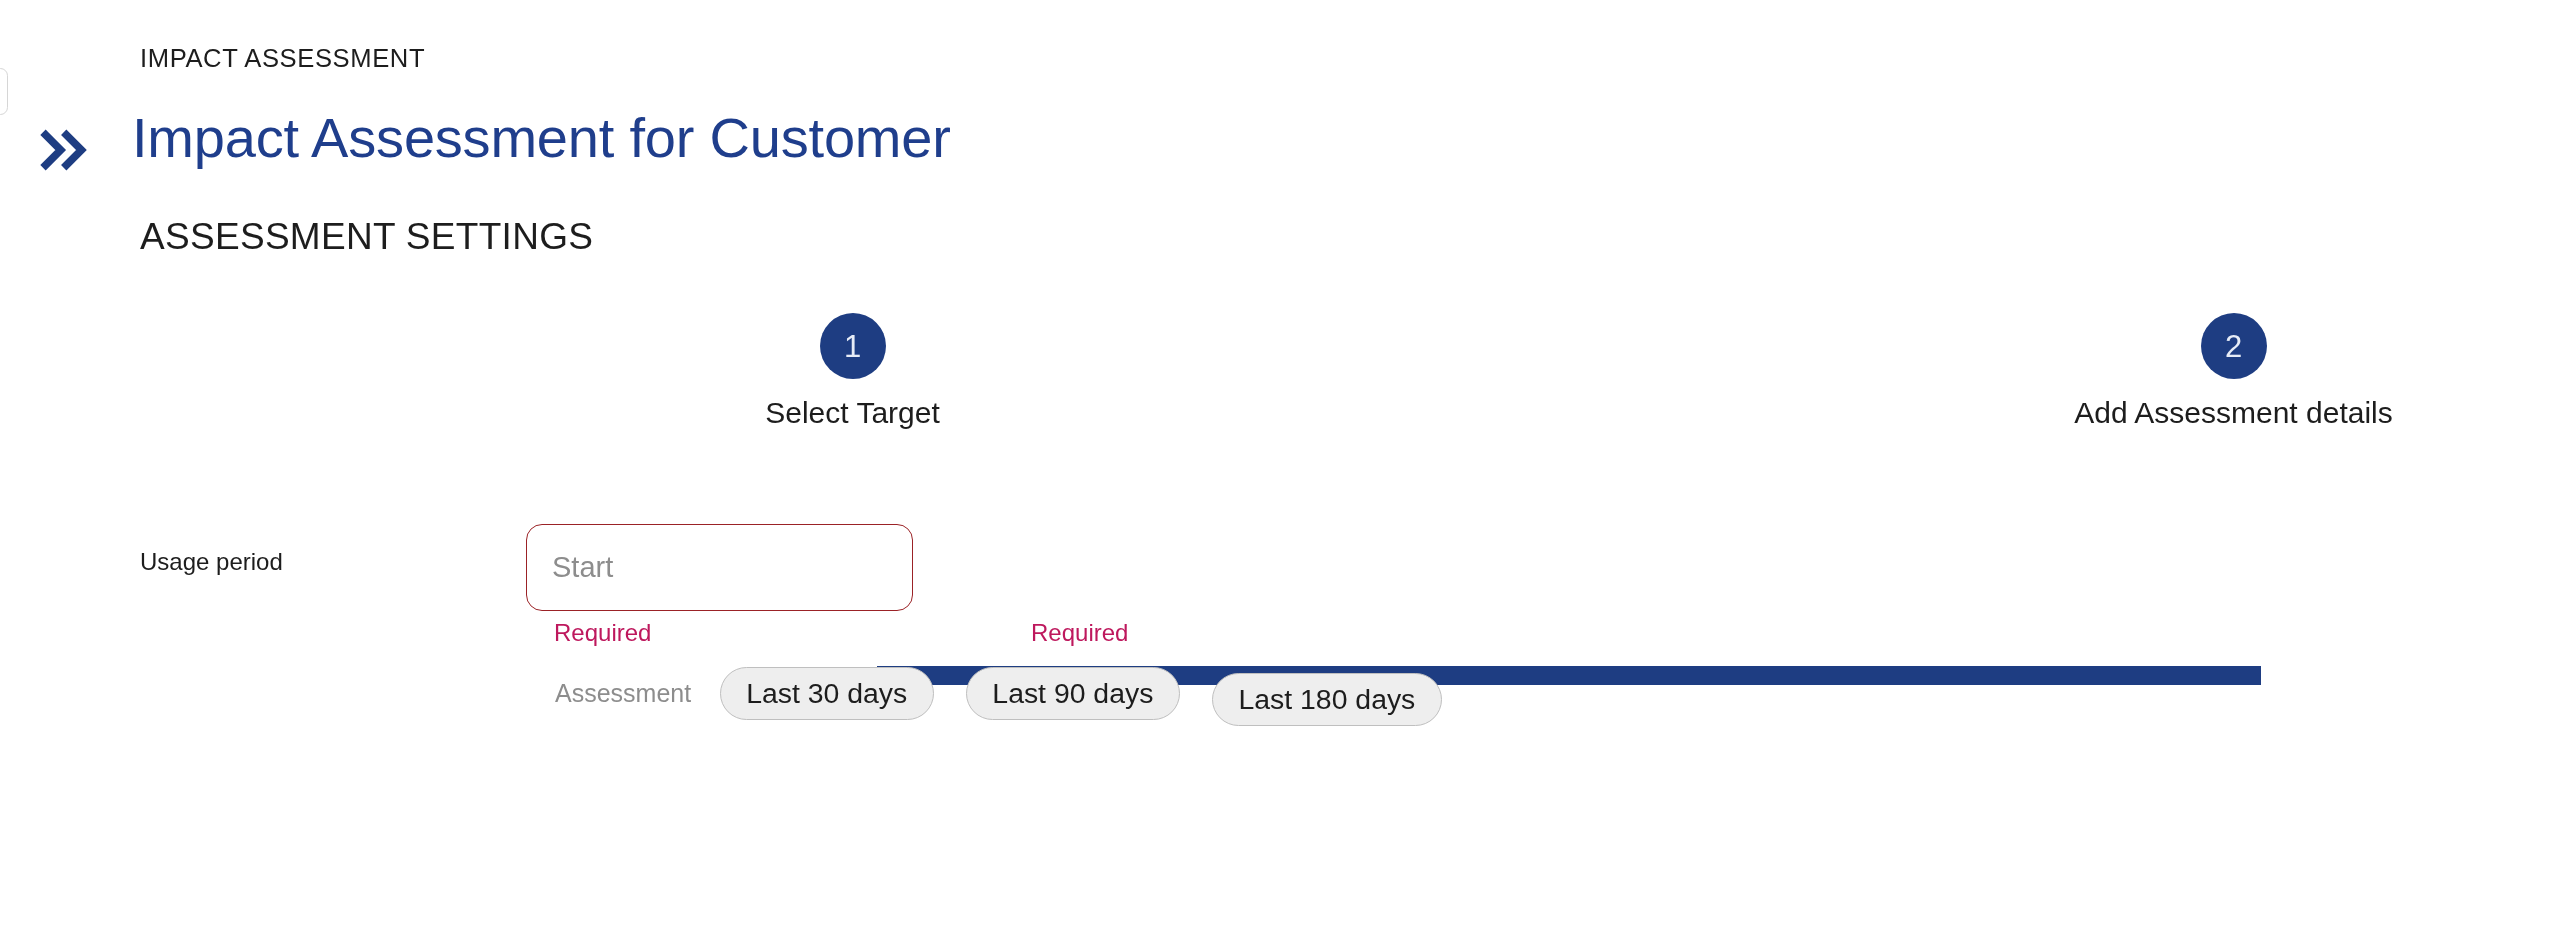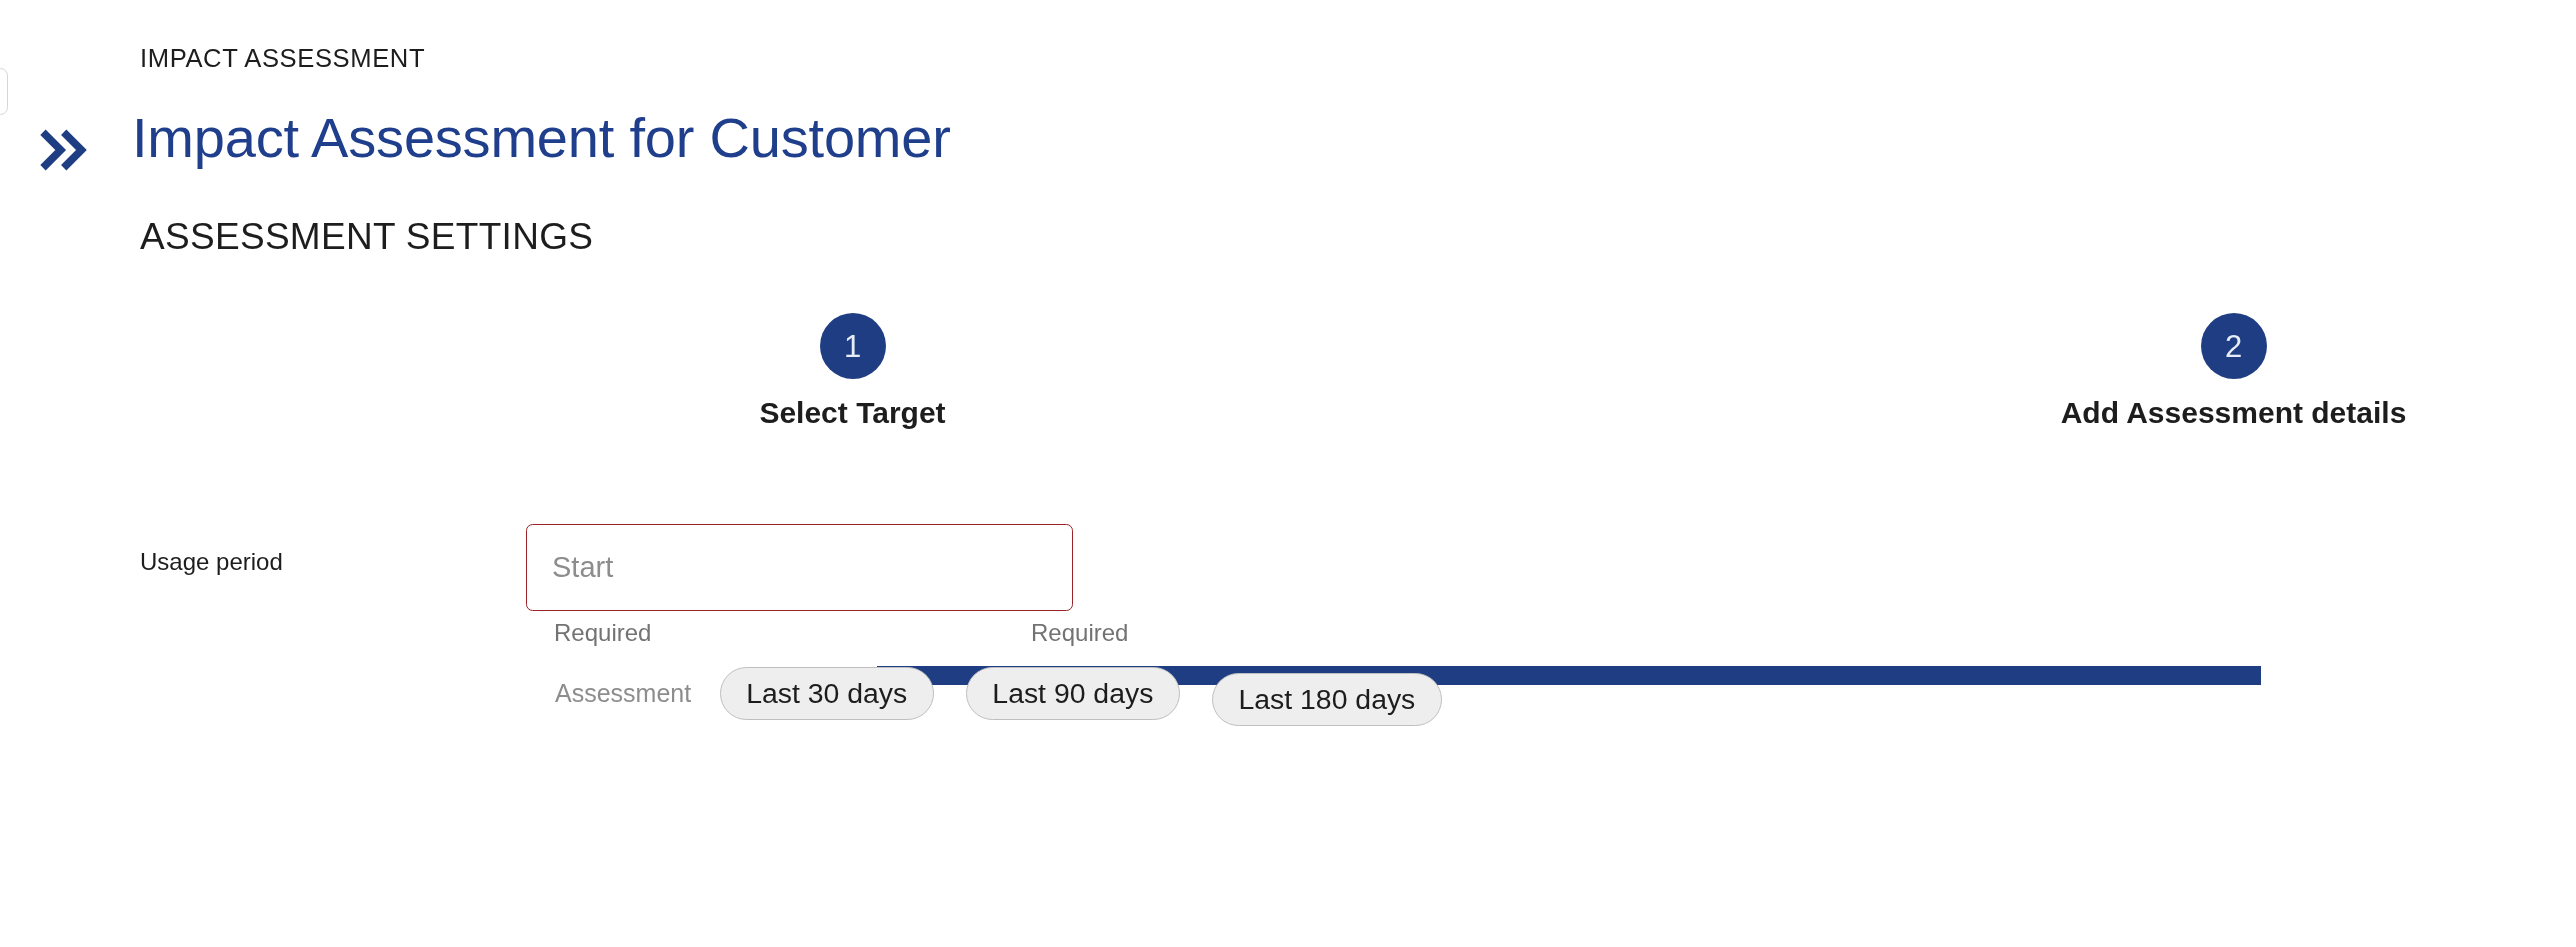--- a/index.html
+++ b/index.html
@@ -121,21 +121,21 @@
     justify-content: center;
     font-size: 31px;
     font-weight: 400;
     line-height: 1;
   }
   .step-label {
     margin-top: 17px;
     font-size: 30px;
     color: #1d1d1d;
     white-space: nowrap;
-    font-weight: 700;
+    font-weight: 400;
   }
 
   
   .field-label {
     position: absolute;
     left: 140px;
     top: 548px;
     font-size: 24px;
     color: #1d1d1d;
     white-space: nowrap;
@@ -148,28 +148,28 @@
     border: 1.9px solid #9b2226;
     border-radius: 6.6px;
     background: #ffffff;
     padding: 0 25px;
     font-family: "Liberation Sans", sans-serif;
     font-size: 29px;
     color: #1d1d1d;
     outline: none;
   }
   .date-input::placeholder { color: #8d8d8d; opacity: 1; }
-  #start-input { left: 526px; width: 547px; }
+  #start-input { left: 526px; width: 387px; border-radius: 16px; }
   #end-input   { left: 1022px; width: 459px; }
 
   .error-text {
     position: absolute;
     top: 619px;
     font-size: 24px;
-    color: #737373;
+    color: #be185d;
     white-space: nowrap;
   }
   #start-error { left: 554px; }
   #end-error   { left: 1031px; }
 
   
   .suggested-row {
     position: absolute;
     left: 555px;
     top: 661px;

